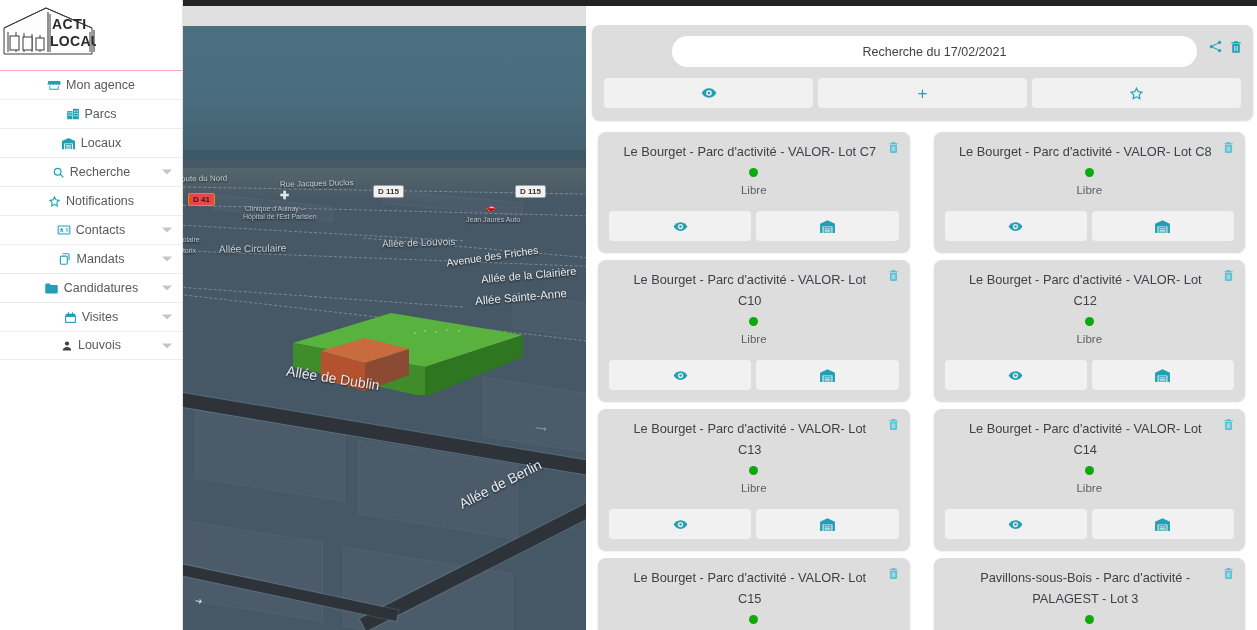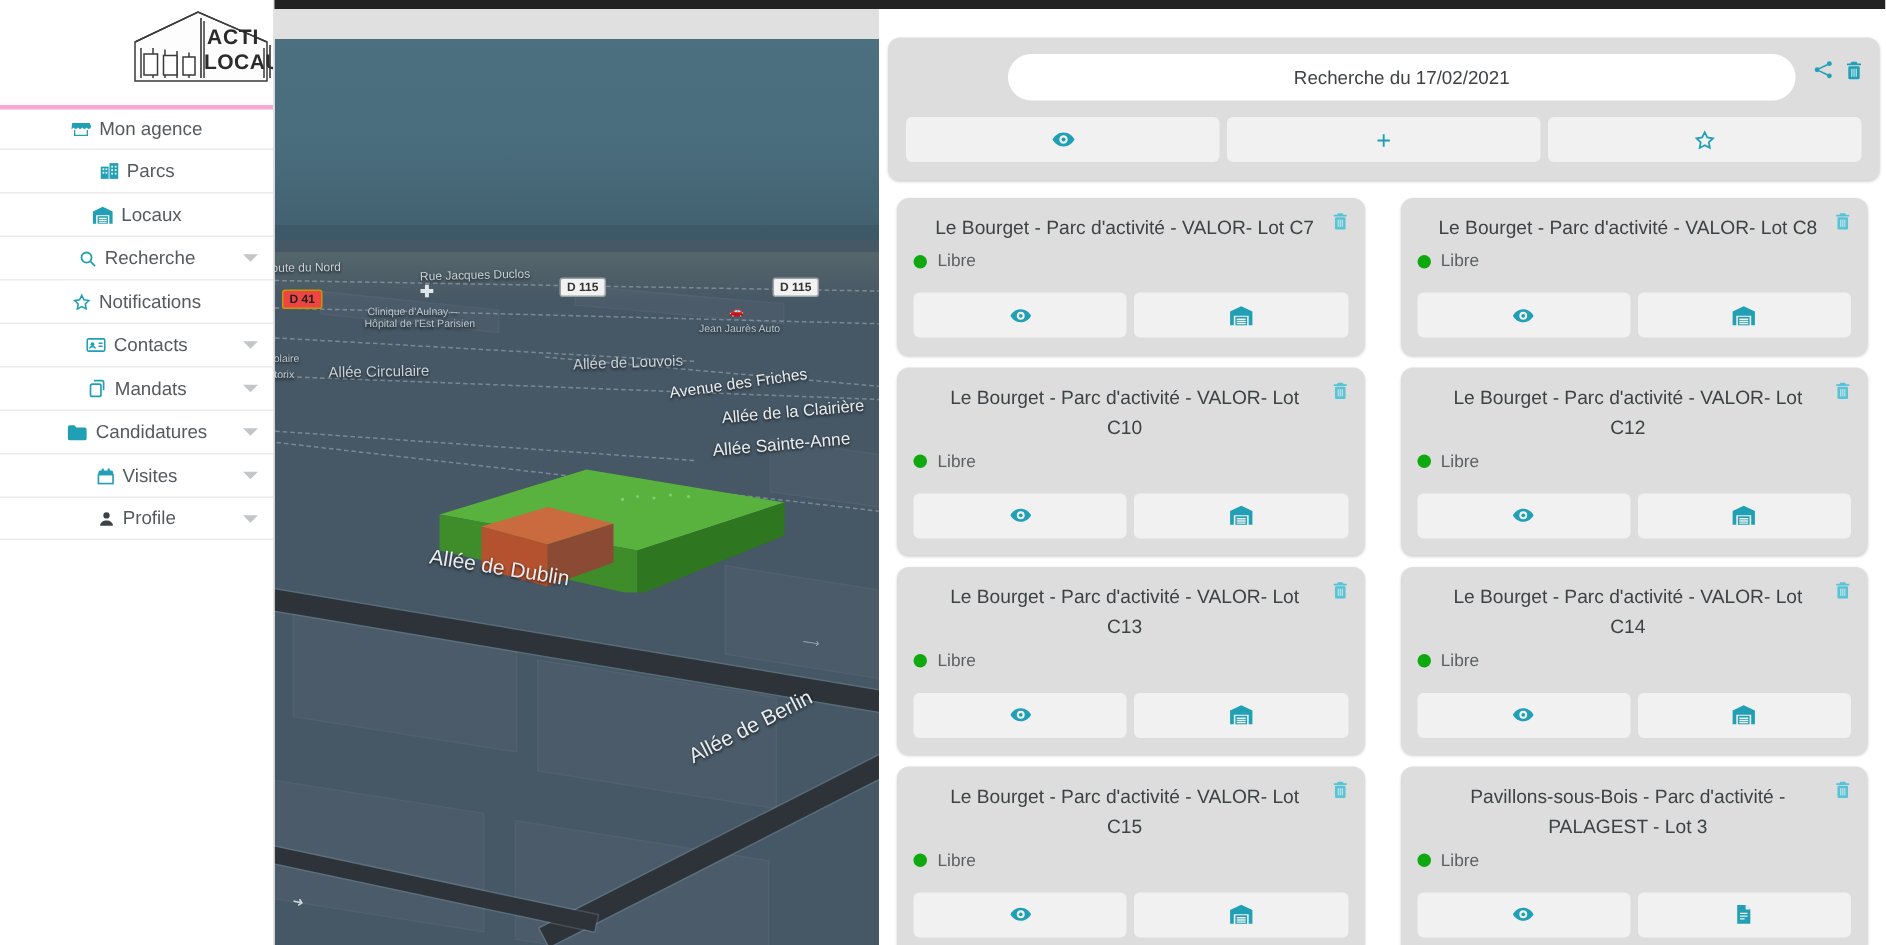--- a/index.html
+++ b/index.html
@@ -19,38 +19,38 @@
 
   
   .sidebar {
     width: 183px; height: 630px; flex: 0 0 183px;
     background: #ffffff;
     border-right: 1px solid #e3e3e3;
     display: flex; flex-direction: column;
     position: relative; z-index: 20;
   }
   .logo-wrap {
-    height: 62px; display: flex; align-items: center; justify-content: flex-end;
+    height: 62px; display: flex; align-items: center; justify-content: flex-start;
     padding-top: 2px;
   }
   .logo-svg { display:block; }
   .nav { margin-top: 8px; }
   .nav-item {
     position: relative;
     height: 29px;
     border-top: 1px solid #ececec;
     display: flex; align-items: center; justify-content: center;
     gap: 5px;
     color: #555a5e;
     font-size: 12.5px;
     cursor: pointer;
     padding: 0 20px;
     white-space: nowrap;
   }
-  .nav-item:first-child { border-top: 3px solid #f9a8d4; }
+  .nav-item:first-child { border-top: 1px solid #f9a8d4; }
   .nav-item:last-child { border-bottom: 1px solid #ececec; }
   .nav-item .ico { display: inline-flex; align-items: center; color: #21a0b5; flex: 0 0 auto; }
   .nav-item .lbl { line-height: 1; }
   .caret {
     position: absolute; right: 10px; top: 50%; transform: translateY(-50%);
     width: 0; height: 0;
     border-left: 5px solid transparent;
     border-right: 5px solid transparent;
     border-top: 5px solid #c3c6c8;
   }
@@ -182,21 +182,21 @@
     color: #3d4245;
     padding: 0 22px 0 14px;
     line-height: 1.6;
   }
   .card-del {
     position: absolute; top: 9px; right: 10px;
     color: #57c3d4; cursor: pointer; line-height: 0;
   }
   .card-status {
     display:flex; align-items:center; gap:7px;
-    margin-top: 6px; font-size: 11.5px; color:#5b6063;
+    margin-top: 6px; font-size: 11.5px; color:#5b6063;flex-direction:column;
   }
   .dot { width: 9px; height: 9px; border-radius: 50%; background: #0fa80f; flex:0 0 auto; }
   .card-btns { display:flex; gap: 5px; margin-top: 15px; }
   .card-btn {
     flex: 1 1 0; height: 30px;
     background:#f1f1f1; border-radius: 4px;
     display:flex; align-items:center; justify-content:center;
     color:#21a0b5; cursor:pointer;
   }
   svg { display:block; }
@@ -346,21 +346,21 @@
       </div>
 
 
       <div class="nav-item">
         <span class="ico" style="color:#3c4246">
           <svg width="12" height="12" viewBox="0 0 24 24" fill="currentColor">
               <circle cx="12" cy="7.2" r="4.2"></circle>
               <path d="M3.5 21c0-4.4 3.8-7 8.5-7s8.5 2.6 8.5 7H3.5z"></path>
             </svg>
         </span>
-        <span class="lbl">Profile</span>
+        <span class="lbl">Louvois</span>
         <span class="caret"></span>
       </div>
 
     </nav>
   </aside>
 
   <section class="map">
     <div class="map-topband"></div>
     <div class="sky"></div>
     <div class="ground-far"></div>

